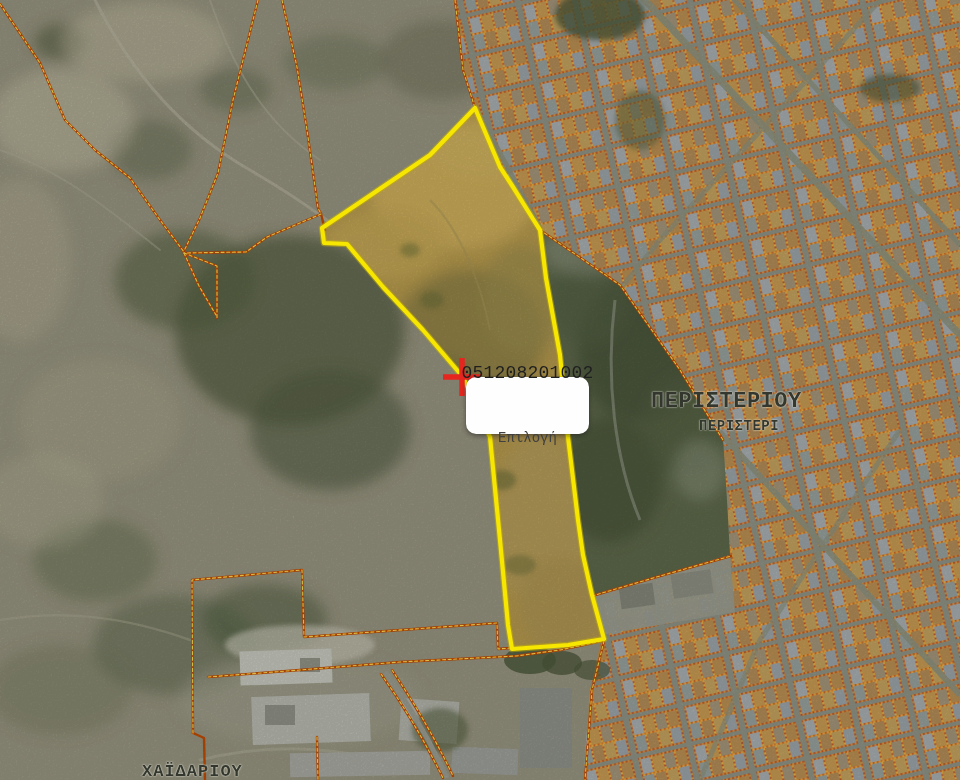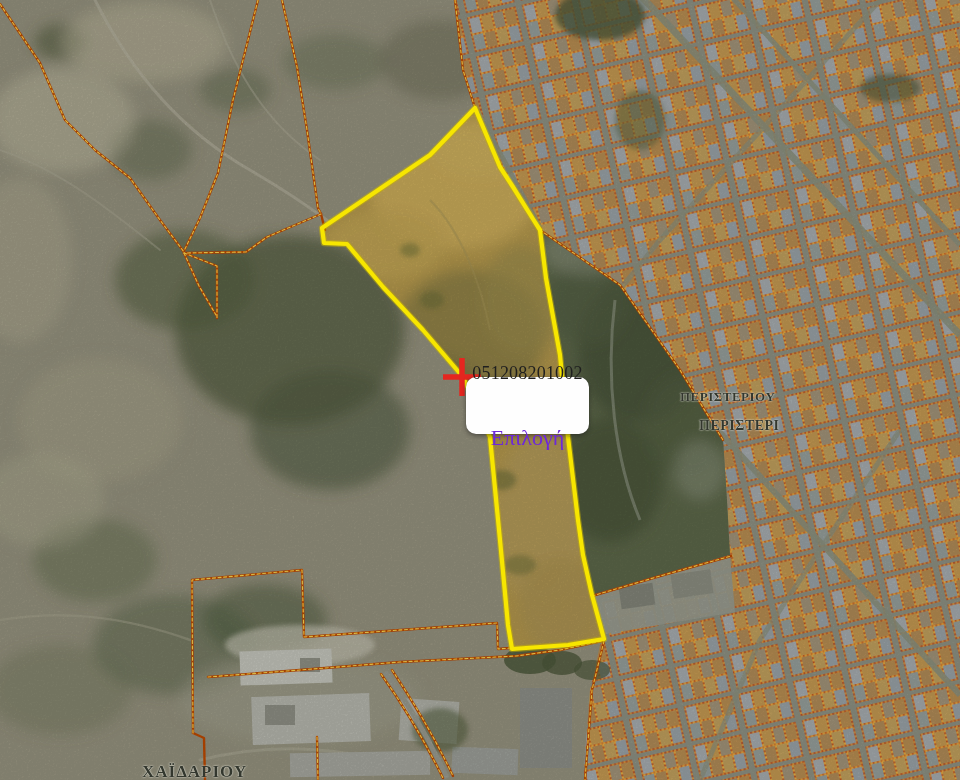--- a/index.html
+++ b/index.html
@@ -1,36 +1,36 @@
 <!DOCTYPE html>
 <html><head>
 <meta charset="utf-8">
 <style>
   html,body{margin:0;padding:0;background:#222;}
   .stage{
     position:relative;width:960px;height:780px;overflow:hidden;
-    font-family:Liberation Serif, serif;
+    font-family:Liberation Mono, monospace;
     background:#96937f;
   }
   .stage svg{position:absolute;left:0;top:0;display:block;}
   .popup{
     position:absolute;left:466px;top:377px;width:123px;height:57px;
     background:#fefefe;border-radius:10px;
     box-shadow:0 2px 5px rgba(30,30,30,.5), 0 0 1px rgba(0,0,0,.35);
     display:flex;flex-direction:column;align-items:center;justify-content:center;
     z-index:30;
   }
   .popup .pid{font-size:18px;line-height:20px;color:#1f1f1f;letter-spacing:.2px;white-space:nowrap;}
-  .popup .act{font-size:22px;line-height:22px;color:#6d28d9;cursor:pointer;margin-top:44px;}
+  .popup .act{font-size:14px;line-height:22px;color:#404040;cursor:pointer;margin-top:44px;}
   .plabel{
     position:absolute;font-weight:bold;color:#33372e;white-space:nowrap;z-index:20;
     text-shadow:0 0 2px rgba(230,230,218,.95),0 0 1px rgba(230,230,218,.9);
     letter-spacing:.5px;
   }
-  #lbl-peristeriou{left:651px;top:389px;font-size:13px;margin-left:29px;}
+  #lbl-peristeriou{left:651px;top:389px;font-size:22px;}
   #lbl-peristeri{left:699px;top:418px;font-size:14px;}
   #lbl-chaidariou{left:142px;top:762px;font-size:17px;letter-spacing:1px;}
 </style>
 </head>
 <body>
 
 <div class="stage">
 
 <svg width="960" height="780" viewBox="0 0 960 780">
   <defs>

